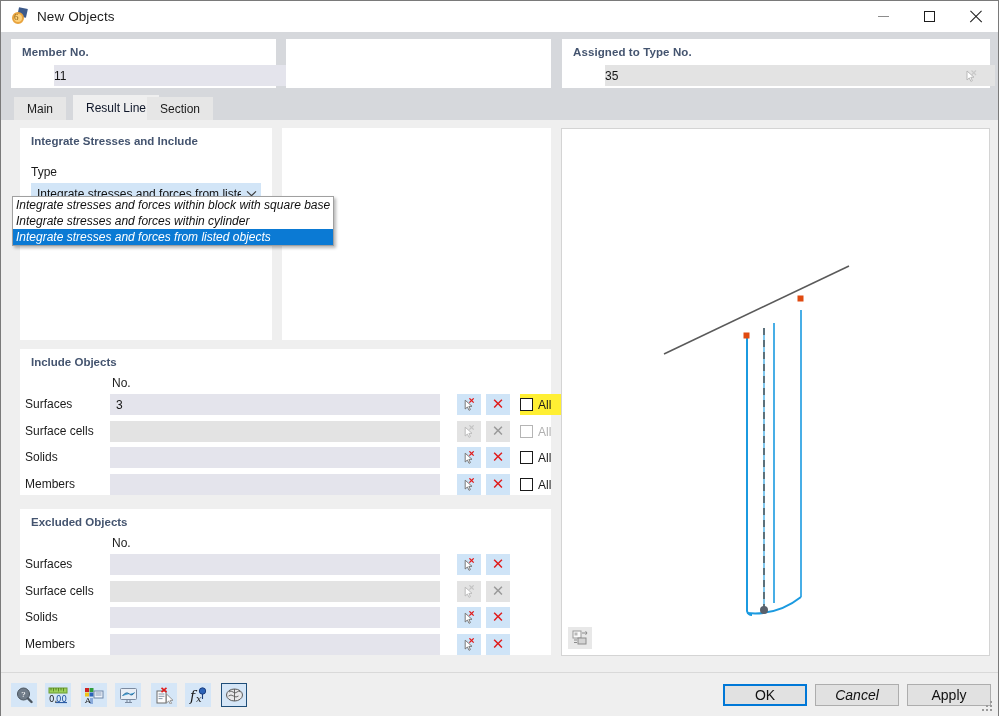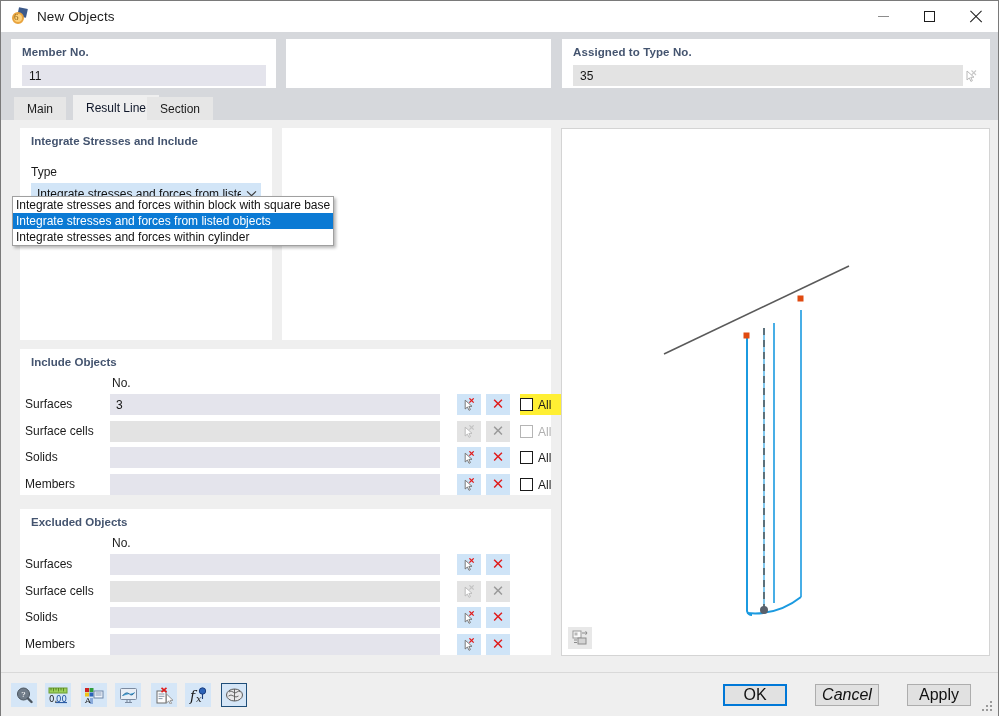--- a/index.html
+++ b/index.html
@@ -66,21 +66,21 @@
   .panel{
     position:absolute;background:#ffffff;box-sizing:border-box;
   }
   .panel-label{
     position:absolute;left:11px;top:7px;
     font-size:11.5px;font-weight:bold;color:#44546f;letter-spacing:.1px;
   }
   .ro-input{
     position:absolute;background:#e4e4ec;border:none;box-sizing:border-box;
     font-family:"Liberation Sans", sans-serif;font-size:12px;color:#151515;
-    padding-left:7px;display:flex;align-items:center;
+    padding-left:0;display:flex;align-items:center;margin-left:32px;
   }
   .ro-input.grey{background:#e3e3e3;}
 
   #p-member{left:10px;top:7px;width:265px;height:49px;}
   #p-blank{left:285px;top:7px;width:265px;height:49px;}
   #p-line{left:561px;top:7px;width:428px;height:49px;}
   #member-input{left:11px;top:26px;width:244px;height:21px;}
   #line-input{left:11px;top:26px;width:390px;height:21px;}
 
   .pickbtn{
@@ -143,20 +143,21 @@
     width:20px;display:flex;align-items:center;justify-content:center;color:#2b2b2b;
   }
   #combo .carrow svg{display:block;}
 
   
   #dropdown{
     position:absolute;left:11px;top:76px;width:322px;
     background:#ffffff;border:1px solid #a0a0a0;box-sizing:border-box;
     box-shadow:2px 2px 3px rgba(0,0,0,.28);
     z-index:40;
+    font-style:italic;
   }
   .opt{
     height:16px;line-height:16px;font-size:12px;color:#111;
     padding-left:3px;white-space:nowrap;box-sizing:border-box;
   }
   .opt.sel{background:#0b7ad4;color:#ffffff;}
 
   
   .col-no{position:absolute;left:92px;font-size:12px;color:#1b1b1b;}
   .row-label{position:absolute;left:5px;font-size:12px;color:#1b1b1b;}
@@ -198,23 +199,23 @@
   }
   .tb{
     position:absolute;top:10px;width:26px;height:24px;background:#d5e6f7;
     display:flex;align-items:center;justify-content:center;box-sizing:border-box;
   }
   .tb.sel{border:1px solid #1f4e79;background:#d5e6f7;}
   #tb1{left:10px;} #tb2{left:44px;} #tb3{left:80px;}
   #tb4{left:114px;} #tb5{left:150px;} #tb6{left:184px;} #tb7{left:220px;}
 
   .dlgbtn{
-    position:absolute;top:11px;height:22px;width:64px;
+    position:absolute;top:11px;height:22px;width:84px;
     background:#e1e1e1;border:1px solid #adadad;box-sizing:border-box;
-    font-family:"Liberation Sans", sans-serif;font-size:16px;color:#111;
+    font-family:"Liberation Sans", sans-serif;font-size:14px;color:#111;
     display:flex;align-items:center;justify-content:center;
   }
   #btn-ok{left:722px;border:2px solid #0078d7;background:#e1e1e1;}
   #btn-cancel{left:814px;font-style:italic;}
   #btn-apply{left:906px;}
 
   .grip{position:absolute;right:4px;bottom:3px;width:12px;height:12px;}
   .grip i{position:absolute;width:2px;height:2px;background:#9a9a9a;display:block;}
 </style>
 </head>
@@ -281,22 +282,22 @@
               <path d="M1,1.4 L5.5,5.6 L10,1.4" fill="none" stroke="#3a3a3a" stroke-width="1.2"></path>
             </svg>
         </span>
       </div>
     </div>
 
     <div class="grp" id="grp-mid"></div>
 
     <div id="dropdown">
       <div class="opt">Integrate stresses and forces within block with square base</div>
+      <div class="opt">Integrate stresses and forces within cylinder</div>
       <div class="opt sel">Integrate stresses and forces from listed objects</div>
-      <div class="opt">Integrate stresses and forces within cylinder</div>
     </div>
 
     <div class="grp" id="grp-include">
       <div class="grp-title">Include Objects</div>
       <div class="col-no" style="top:27px">No.</div>
 
       <div class="row-label" style="top:48px">Surfaces</div>
       <div class="row-input" style="top:45px">3</div>
       <div class="btn-pick en" style="top:45px">
         <span class="cur">

